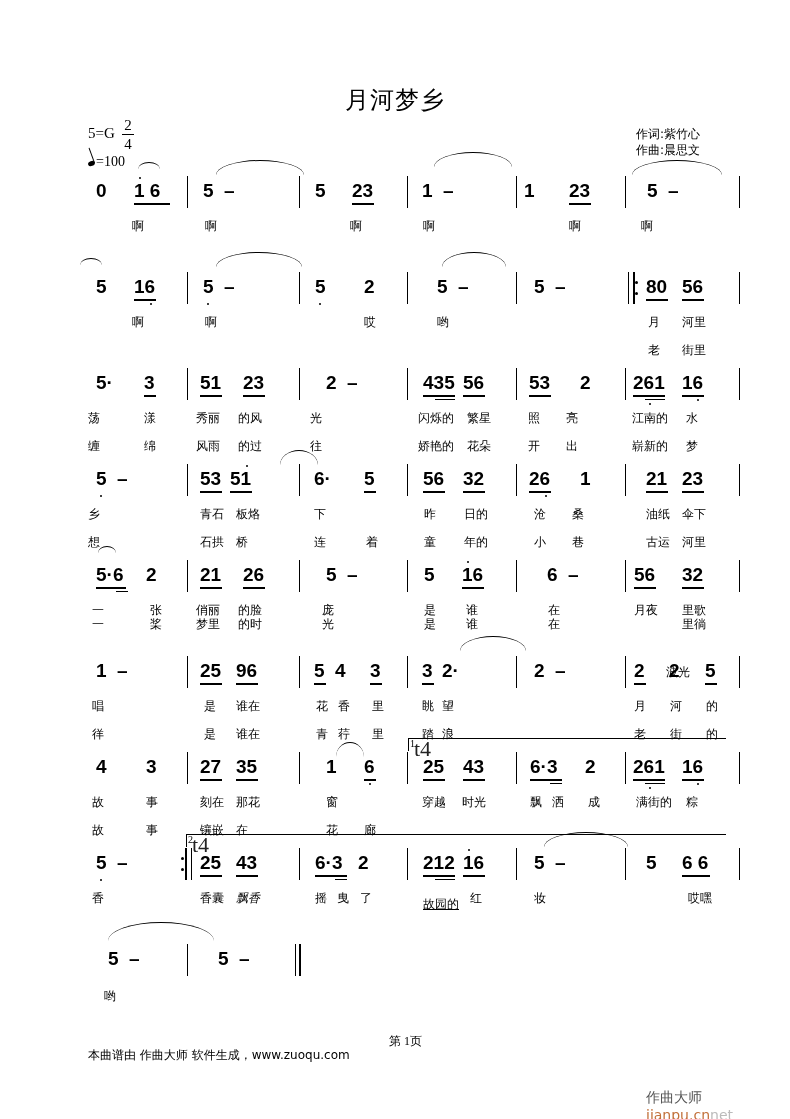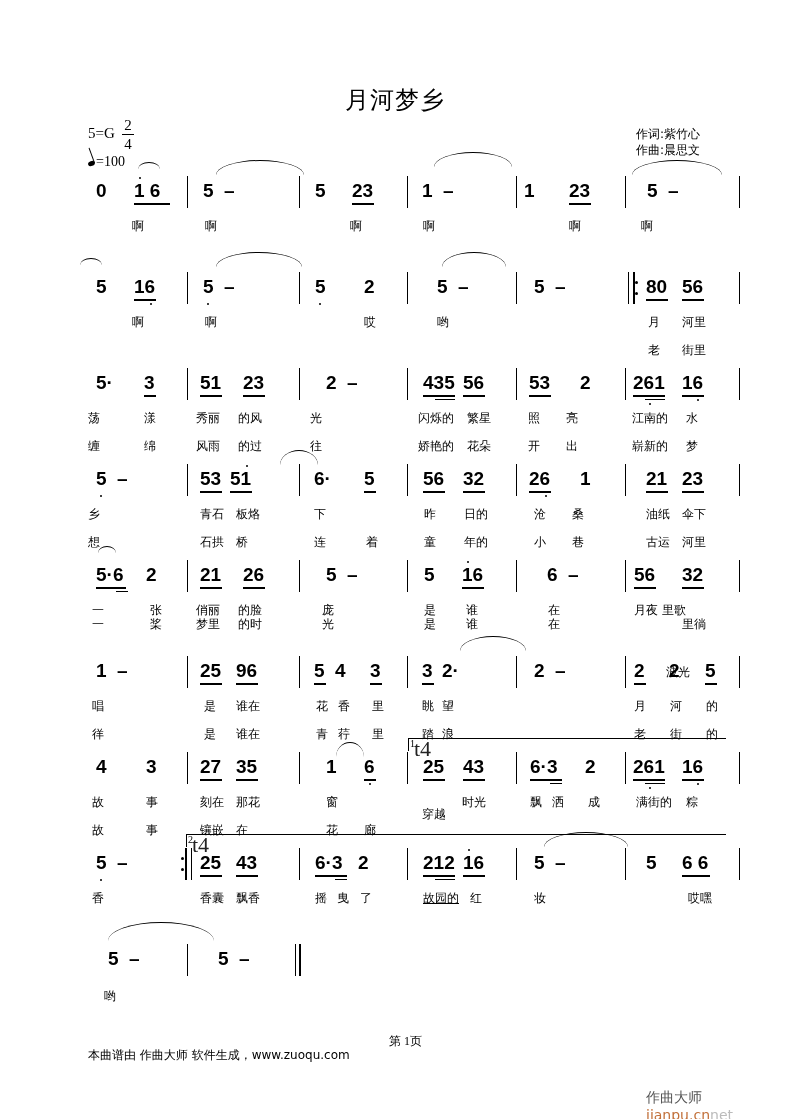--- a/index.html
+++ b/index.html
@@ -253,21 +253,21 @@
   <div class="bar" style="left:651px;top:0;"></div>
   <span class="lyric" style="left:4px;top:42px;">一</span>
   <span class="lyric" style="left:62px;top:42px;">张</span>
   <span class="lyric" style="left:108px;top:42px;">俏丽</span>
   <span class="lyric" style="left:150px;top:42px;">的脸</span>
   <span class="lyric" style="left:234px;top:42px;">庞</span>
   <span class="lyric" style="left:336px;top:42px;">是</span>
   <span class="lyric" style="left:378px;top:42px;">谁</span>
   <span class="lyric" style="left:460px;top:42px;">在</span>
   <span class="lyric" style="left:546px;top:42px;">月夜</span>
-  <span class="lyric" style="left:574px;top:42px;">里歌</span>
+  <span class="lyric" style="left:594px;top:42px;">里歌</span>
   <span class="lyric" style="left:4px;top:56px;">一</span>
   <span class="lyric" style="left:62px;top:56px;">桨</span>
   <span class="lyric" style="left:108px;top:56px;">梦里</span>
   <span class="lyric" style="left:150px;top:56px;">的时</span>
   <span class="lyric" style="left:234px;top:56px;">光</span>
   <span class="lyric" style="left:336px;top:56px;">是</span>
   <span class="lyric" style="left:378px;top:56px;">谁</span>
   <span class="lyric" style="left:460px;top:56px;">在</span>
   <span class="lyric" style="left:578px;top:56px;margin-top:48px;">波光</span>
   <span class="lyric" style="left:594px;top:56px;">里徜</span>
@@ -358,21 +358,21 @@
   <div class="dot" style="left:561px;top:35px;"></div>
   <span class="notes" style="left:594px;top:4px;">16</span>
   <div class="ul" style="left:594px;top:27px;width:22px;"></div>
   <div class="dot" style="left:609px;top:31px;"></div>
   <div class="bar" style="left:651px;top:0;"></div>
   <span class="lyric" style="left:4px;top:42px;">故</span>
   <span class="lyric" style="left:58px;top:42px;">事</span>
   <span class="lyric" style="left:112px;top:42px;">刻在</span>
   <span class="lyric" style="left:148px;top:42px;">那花</span>
   <span class="lyric" style="left:238px;top:42px;">窗</span>
-  <span class="lyric" style="left:334px;top:54px;">穿越</span>
+  <span class="lyric" style="left:334px;top:42px;">穿越</span>
   <span class="lyric" style="left:374px;top:42px;">时光</span>
   <span class="lyric" style="left:442px;top:42px;">飘</span>
   <span class="lyric" style="left:464px;top:42px;">洒</span>
   <span class="lyric" style="left:500px;top:42px;">成</span>
   <span class="lyric" style="left:548px;top:42px;">满街的</span>
   <span class="lyric" style="left:598px;top:42px;">粽</span>
   <span class="lyric" style="left:4px;top:70px;">故</span>
   <span class="lyric" style="left:58px;top:70px;">事</span>
   <span class="lyric" style="left:112px;top:70px;">镶嵌</span>
   <span class="lyric" style="left:148px;top:70px;">在</span>
@@ -408,25 +408,25 @@
   <div class="dot" style="left:380px;top:1px;"></div>
   <div class="bar" style="left:428px;top:0;"></div>
   <span class="notes" style="left:446px;top:4px;">5  –</span>
   <div class="bar" style="left:537px;top:0;"></div>
   <span class="notes" style="left:558px;top:4px;">5</span>
   <span class="notes" style="left:594px;top:4px;">6 6</span>
   <div class="ul" style="left:594px;top:27px;width:28px;"></div>
   <div class="bar" style="left:651px;top:0;"></div>
   <span class="lyric" style="left:4px;top:42px;">香</span>
   <span class="lyric" style="left:112px;top:42px;">香囊</span>
-  <span class="lyric" style="left:148px;top:42px;">飘香</span>
+  <span class="lyric" style="left:148px;top:42px;font-style:italic;">飘香</span>
   <span class="lyric" style="left:227px;top:42px;">摇</span>
   <span class="lyric" style="left:249px;top:42px;">曳</span>
   <span class="lyric" style="left:272px;top:42px;">了</span>
-  <span class="lyric" style="left:335px;top:42px;text-decoration:underline;">故园的</span>
+  <span class="lyric" style="left:335px;top:48px;text-decoration:underline;">故园的</span>
   <span class="lyric" style="left:382px;top:42px;">红</span>
   <span class="lyric" style="left:446px;top:42px;">妆</span>
   <span class="lyric" style="left:600px;top:42px;">哎嘿</span>
 </div>
 
 <div class="row" style="top:944px;height:60px;">
   <div class="slur" style="left:20px;top:-22px;width:106px;height:18px;"></div>
   <span class="notes" style="left:20px;top:4px;">5  –</span>
   <div class="bar" style="left:99px;top:0;"></div>
   <span class="notes" style="left:130px;top:4px;">5  –</span>

